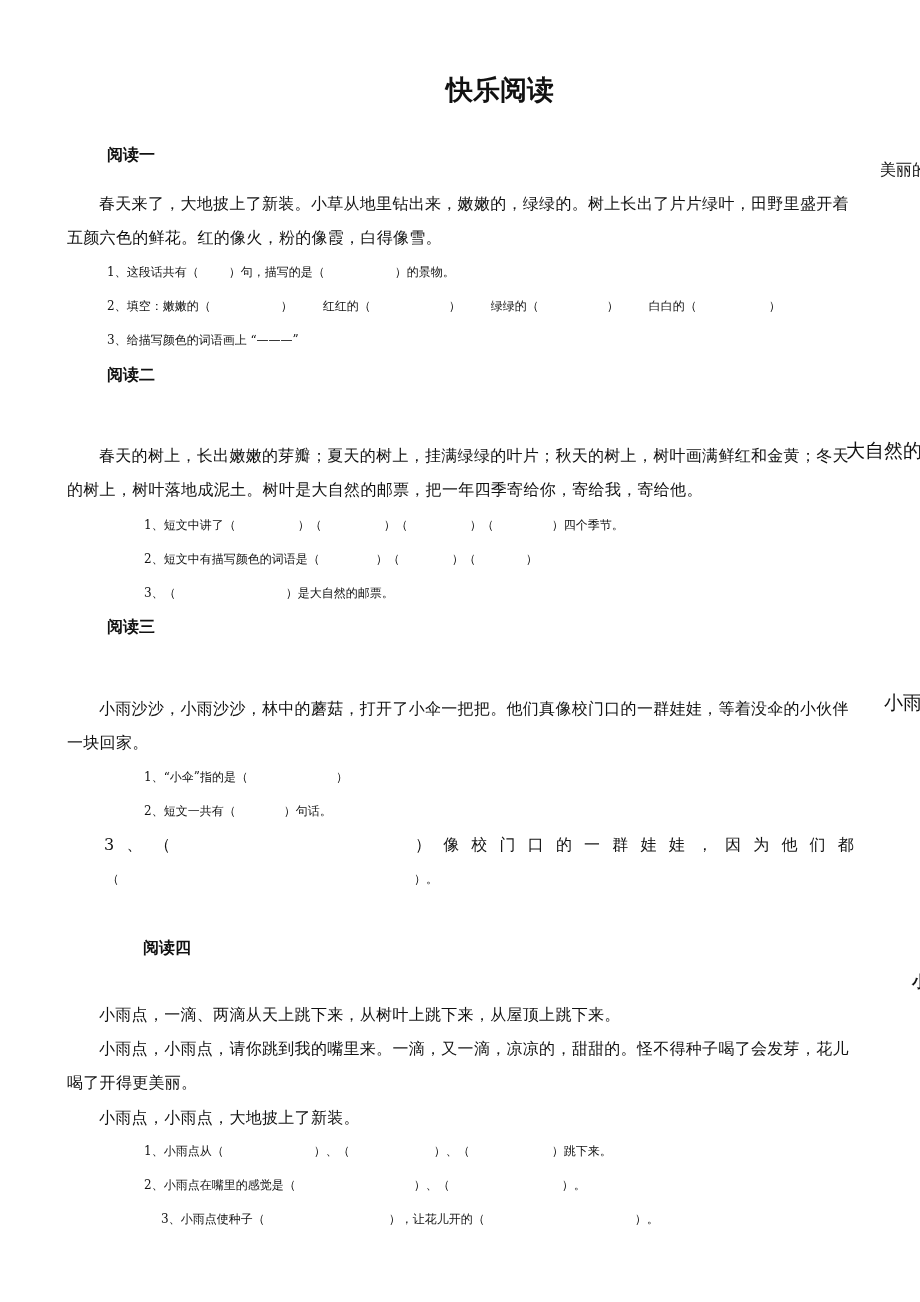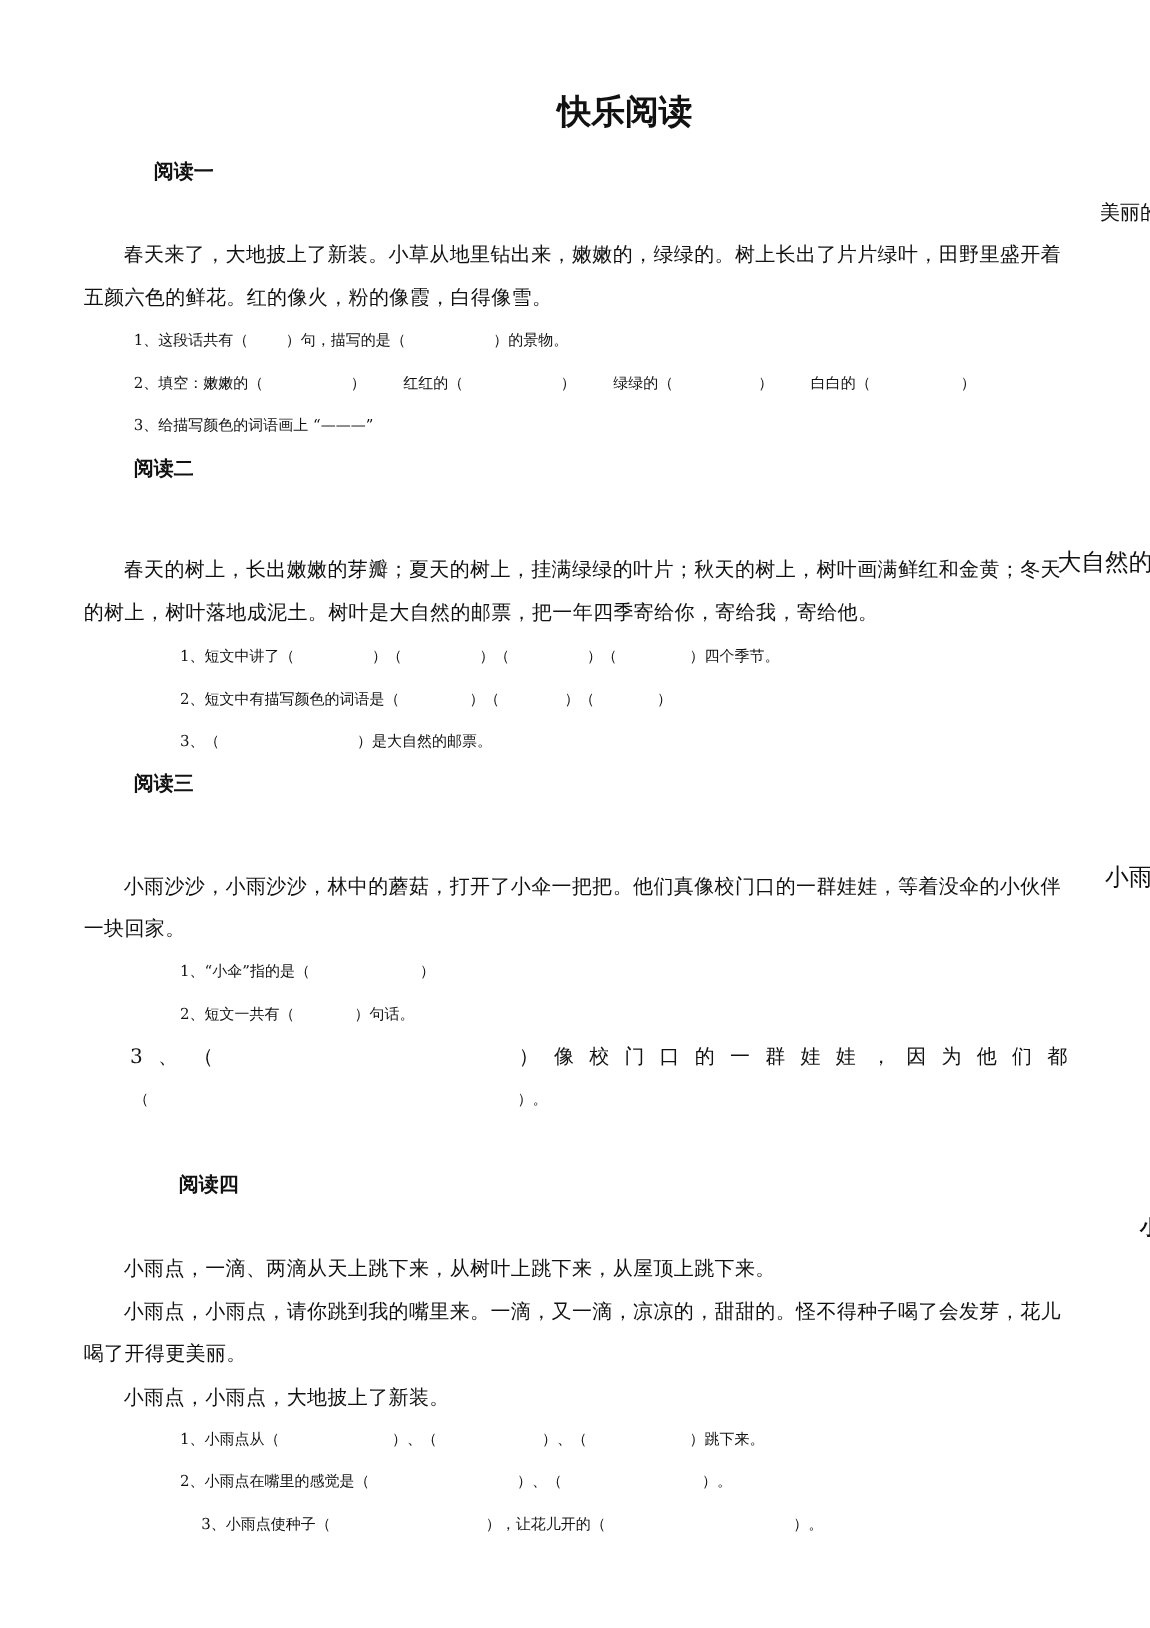--- a/index.html
+++ b/index.html
@@ -37,21 +37,21 @@
       display: flex; justify-content: space-between;
     }
   </style>
 </head>
 <body>
 
 <div>
 
   <div class="abs title">快乐阅读</div>
 
-  <div class="abs section-heading" style="top:126px;margin-left:16px;">阅读一</div>
+  <div class="abs section-heading" style="top:144px;">阅读一</div>
   <div class="abs story-title st-small" style="top:157px;">美丽的春天</div>
   <div class="para" style="top:187px;">春天来了，大地披上了新装。小草从地里钻出来，嫩嫩的，绿绿的。树上长出了片片绿叶，田野里盛开着五颜六色的鲜花。红的像火，粉的像霞，白得像雪。</div>
 
   <div class="abs line" style="top:259px; left:67px;">
     <span>1、这段话共有（</span><span class="blank" style="width:30px;"></span><span>）句，描写的是（</span><span class="blank" style="width:70px;"></span><span>）的景物。</span>
   </div>
   <div class="abs line" style="top:293px; left:67px;">
     <span>2、填空：嫩嫩的（</span><span class="blank" style="width:70px;"></span><span>）</span><span class="blank" style="width:30px;"></span><span>红红的（</span><span class="blank" style="width:78px;"></span><span>）</span><span class="blank" style="width:30px;"></span><span>绿绿的（</span><span class="blank" style="width:68px;"></span><span>）</span><span class="blank" style="width:30px;"></span><span>白白的（</span><span class="blank" style="width:72px;"></span><span>）</span>
   </div>
   <div class="abs line" style="top:327px; left:67px;">3、给描写颜色的词语画上 “———”</div>

